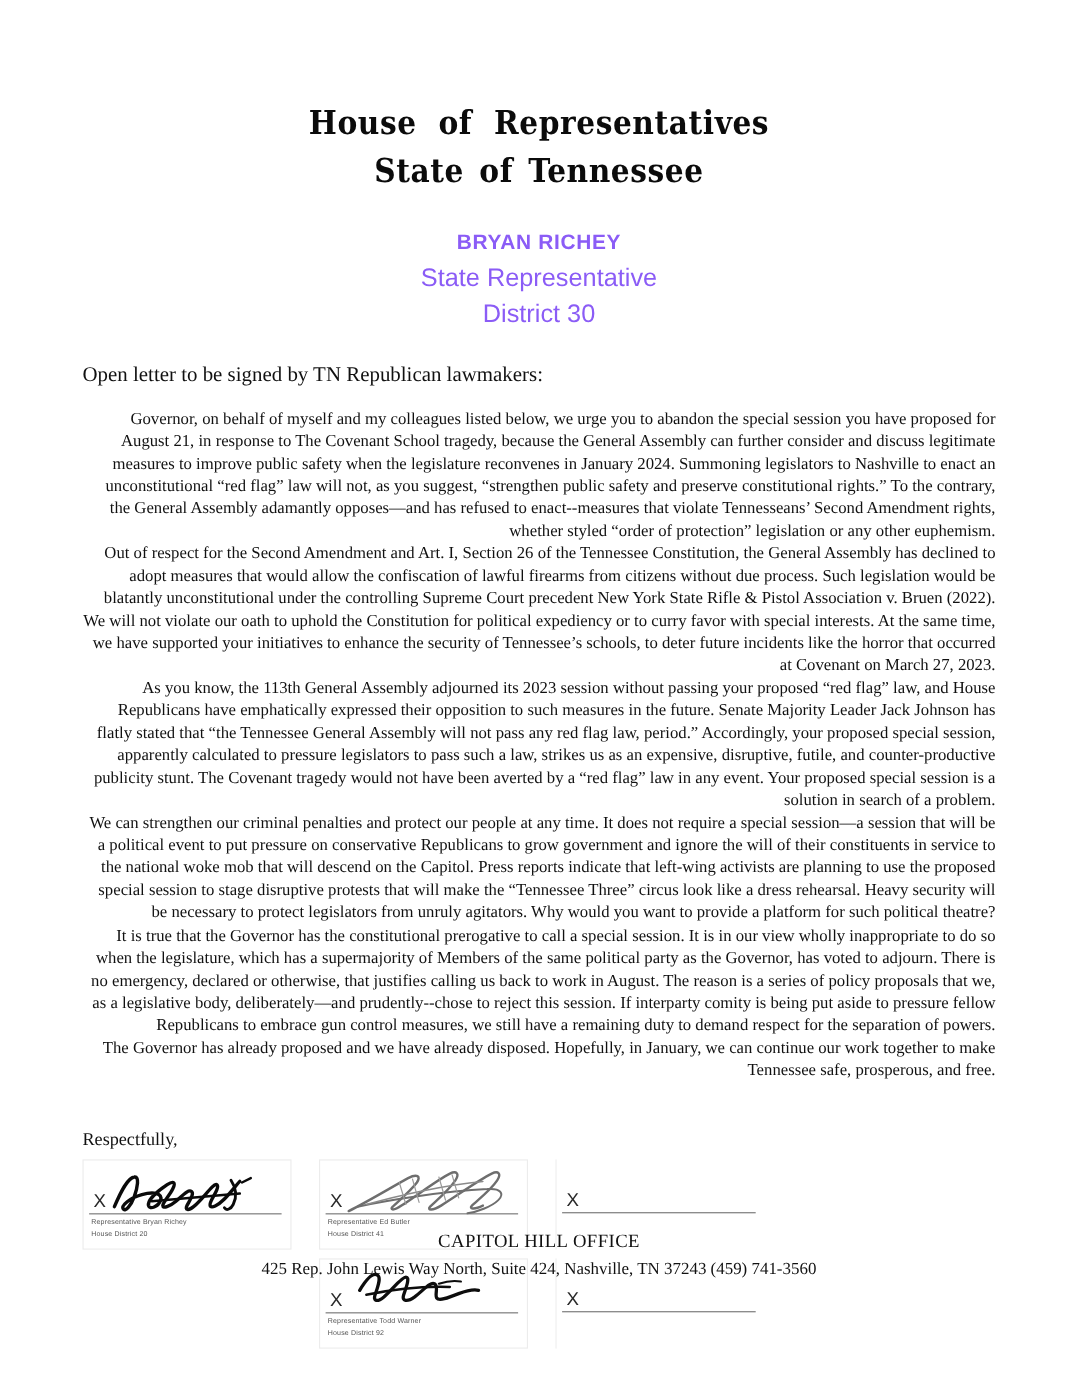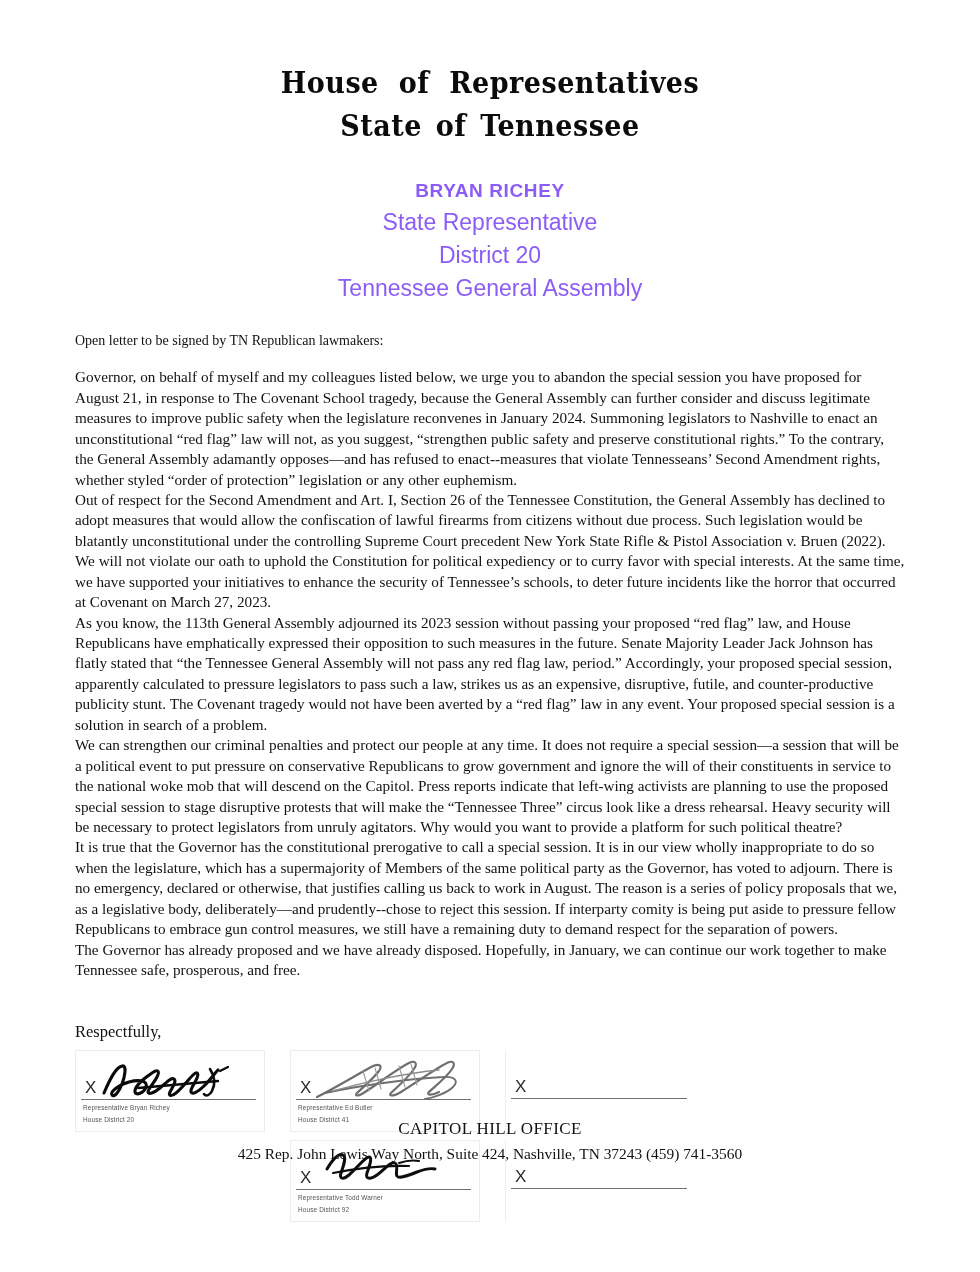--- a/index.html
+++ b/index.html
@@ -18,21 +18,21 @@
 
   .page {
     position: absolute;
     inset: 0;
     background: #ffffff;
   }
 
   
   .letterhead {
     text-align: center;
-    padding-top: 62px;
+    padding-top: 92px;
   }
   .lh-line {
     font-family: "DejaVu Serif", "Liberation Serif", serif;
     font-weight: 700;
     font-size: 30px;
     letter-spacing: 0.5px;
     color: #0b0b0b;
     line-height: 1.42;
     font-variant: normal;
     
@@ -59,28 +59,28 @@
     line-height: 1.45;
   }
 
   
   .body-wrap {
     margin: 0 auto;
     width: 830px;
     padding-top: 26px;
   }
   .intro-line {
-    font-size: 14px;
+    font-size: 19px;
     line-height: 1.33;
     margin-bottom: 17px;
   }
   .para {
     font-size: 15.2px;
     line-height: 1.345;
-    text-align: left;
+    text-align: right;
     margin: 0;
   }
 
   
   .closing {
     width: 830px;
     margin: 0 auto;
     padding-top: 42px;
     font-size: 16.5px;
   }
@@ -173,22 +173,21 @@
 <div class="page">
 
   <div class="letterhead">
     <div class="lh-line lh-line-1">House of Representatives</div>
     <div class="lh-line lh-line-2">State of Tennessee</div>
   </div>
 
   <div class="namecard">
     <div class="nm-name">BRYAN RICHEY</div>
     <div class="nm-sub">State Representative</div>
-    <div class="nm-sub">District 20</div>
-    <div class="nm-sub">Tennessee General Assembly</div>
+    <div class="nm-sub">District 30</div>
   </div>
 
   <div class="body-wrap">
     <div class="intro-line">Open letter to be signed by TN Republican lawmakers:</div>
     <p class="para">Governor, on behalf of myself and my colleagues listed below, we urge you to abandon the special session you have proposed for August 21, in response to The Covenant School tragedy, because the General Assembly can further consider and discuss legitimate measures to improve public safety when the legislature reconvenes in January 2024. Summoning legislators to Nashville to enact an unconstitutional “red flag” law will not, as you suggest, “strengthen public safety and preserve constitutional rights.”  To the contrary, the General Assembly adamantly opposes—and has refused to enact--measures that violate Tennesseans’ Second Amendment rights, whether styled “order of protection” legislation or any other euphemism.</p>
     <p class="para">Out of respect for the Second Amendment and Art. I, Section 26 of the Tennessee Constitution, the General Assembly has declined to adopt measures that would allow the confiscation of lawful firearms from citizens without due process. Such legislation would be blatantly unconstitutional under the controlling Supreme Court precedent New York State Rifle &amp; Pistol Association v. Bruen (2022). We will not violate our oath to uphold the Constitution for political expediency or to curry favor with special interests. At the same time, we have supported your initiatives to enhance the security of Tennessee’s schools, to deter future incidents like the horror that occurred at Covenant on March 27, 2023.</p>
     <p class="para">As you know, the 113th General Assembly adjourned its 2023 session without passing your proposed “red flag” law, and House Republicans have emphatically expressed their opposition to such measures in the future. Senate Majority Leader Jack Johnson has flatly stated that “the Tennessee General Assembly will not pass any red flag law, period.”  Accordingly, your proposed special session, apparently calculated to pressure legislators to pass such a law, strikes us as an expensive, disruptive, futile, and counter-productive publicity stunt. The Covenant tragedy would not have been averted by a “red flag” law in any event. Your proposed special session is a solution in search of a problem.</p>
     <p class="para">We can strengthen our criminal penalties and protect our people at any time. It does not require a special session—a session that will be a political event to put pressure on conservative Republicans to grow government and ignore the will of their constituents in service to the national woke mob that will descend on the Capitol. Press reports indicate that left-wing activists are planning to use the proposed special session to stage disruptive protests that will make the “Tennessee Three” circus look like a dress rehearsal. Heavy security will be necessary to protect legislators from unruly agitators. Why would you want to provide a platform for such political theatre?</p>
     <p class="para">It is true that the Governor has the constitutional prerogative to call a special session. It is in our view wholly inappropriate to do so when the legislature, which has a supermajority of Members of the same political party as the Governor, has voted to adjourn. There is no emergency, declared or otherwise, that justifies calling us back to work in August. The reason is a series of policy proposals that we, as a legislative body, deliberately—and prudently--chose to reject this session. If interparty comity is being put aside to pressure fellow Republicans to embrace gun control measures, we still have a remaining duty to demand respect for the separation of powers.</p>
     <p class="para">The Governor has already proposed and we have already disposed. Hopefully, in January, we can continue our work together to make Tennessee safe, prosperous, and free.</p>

